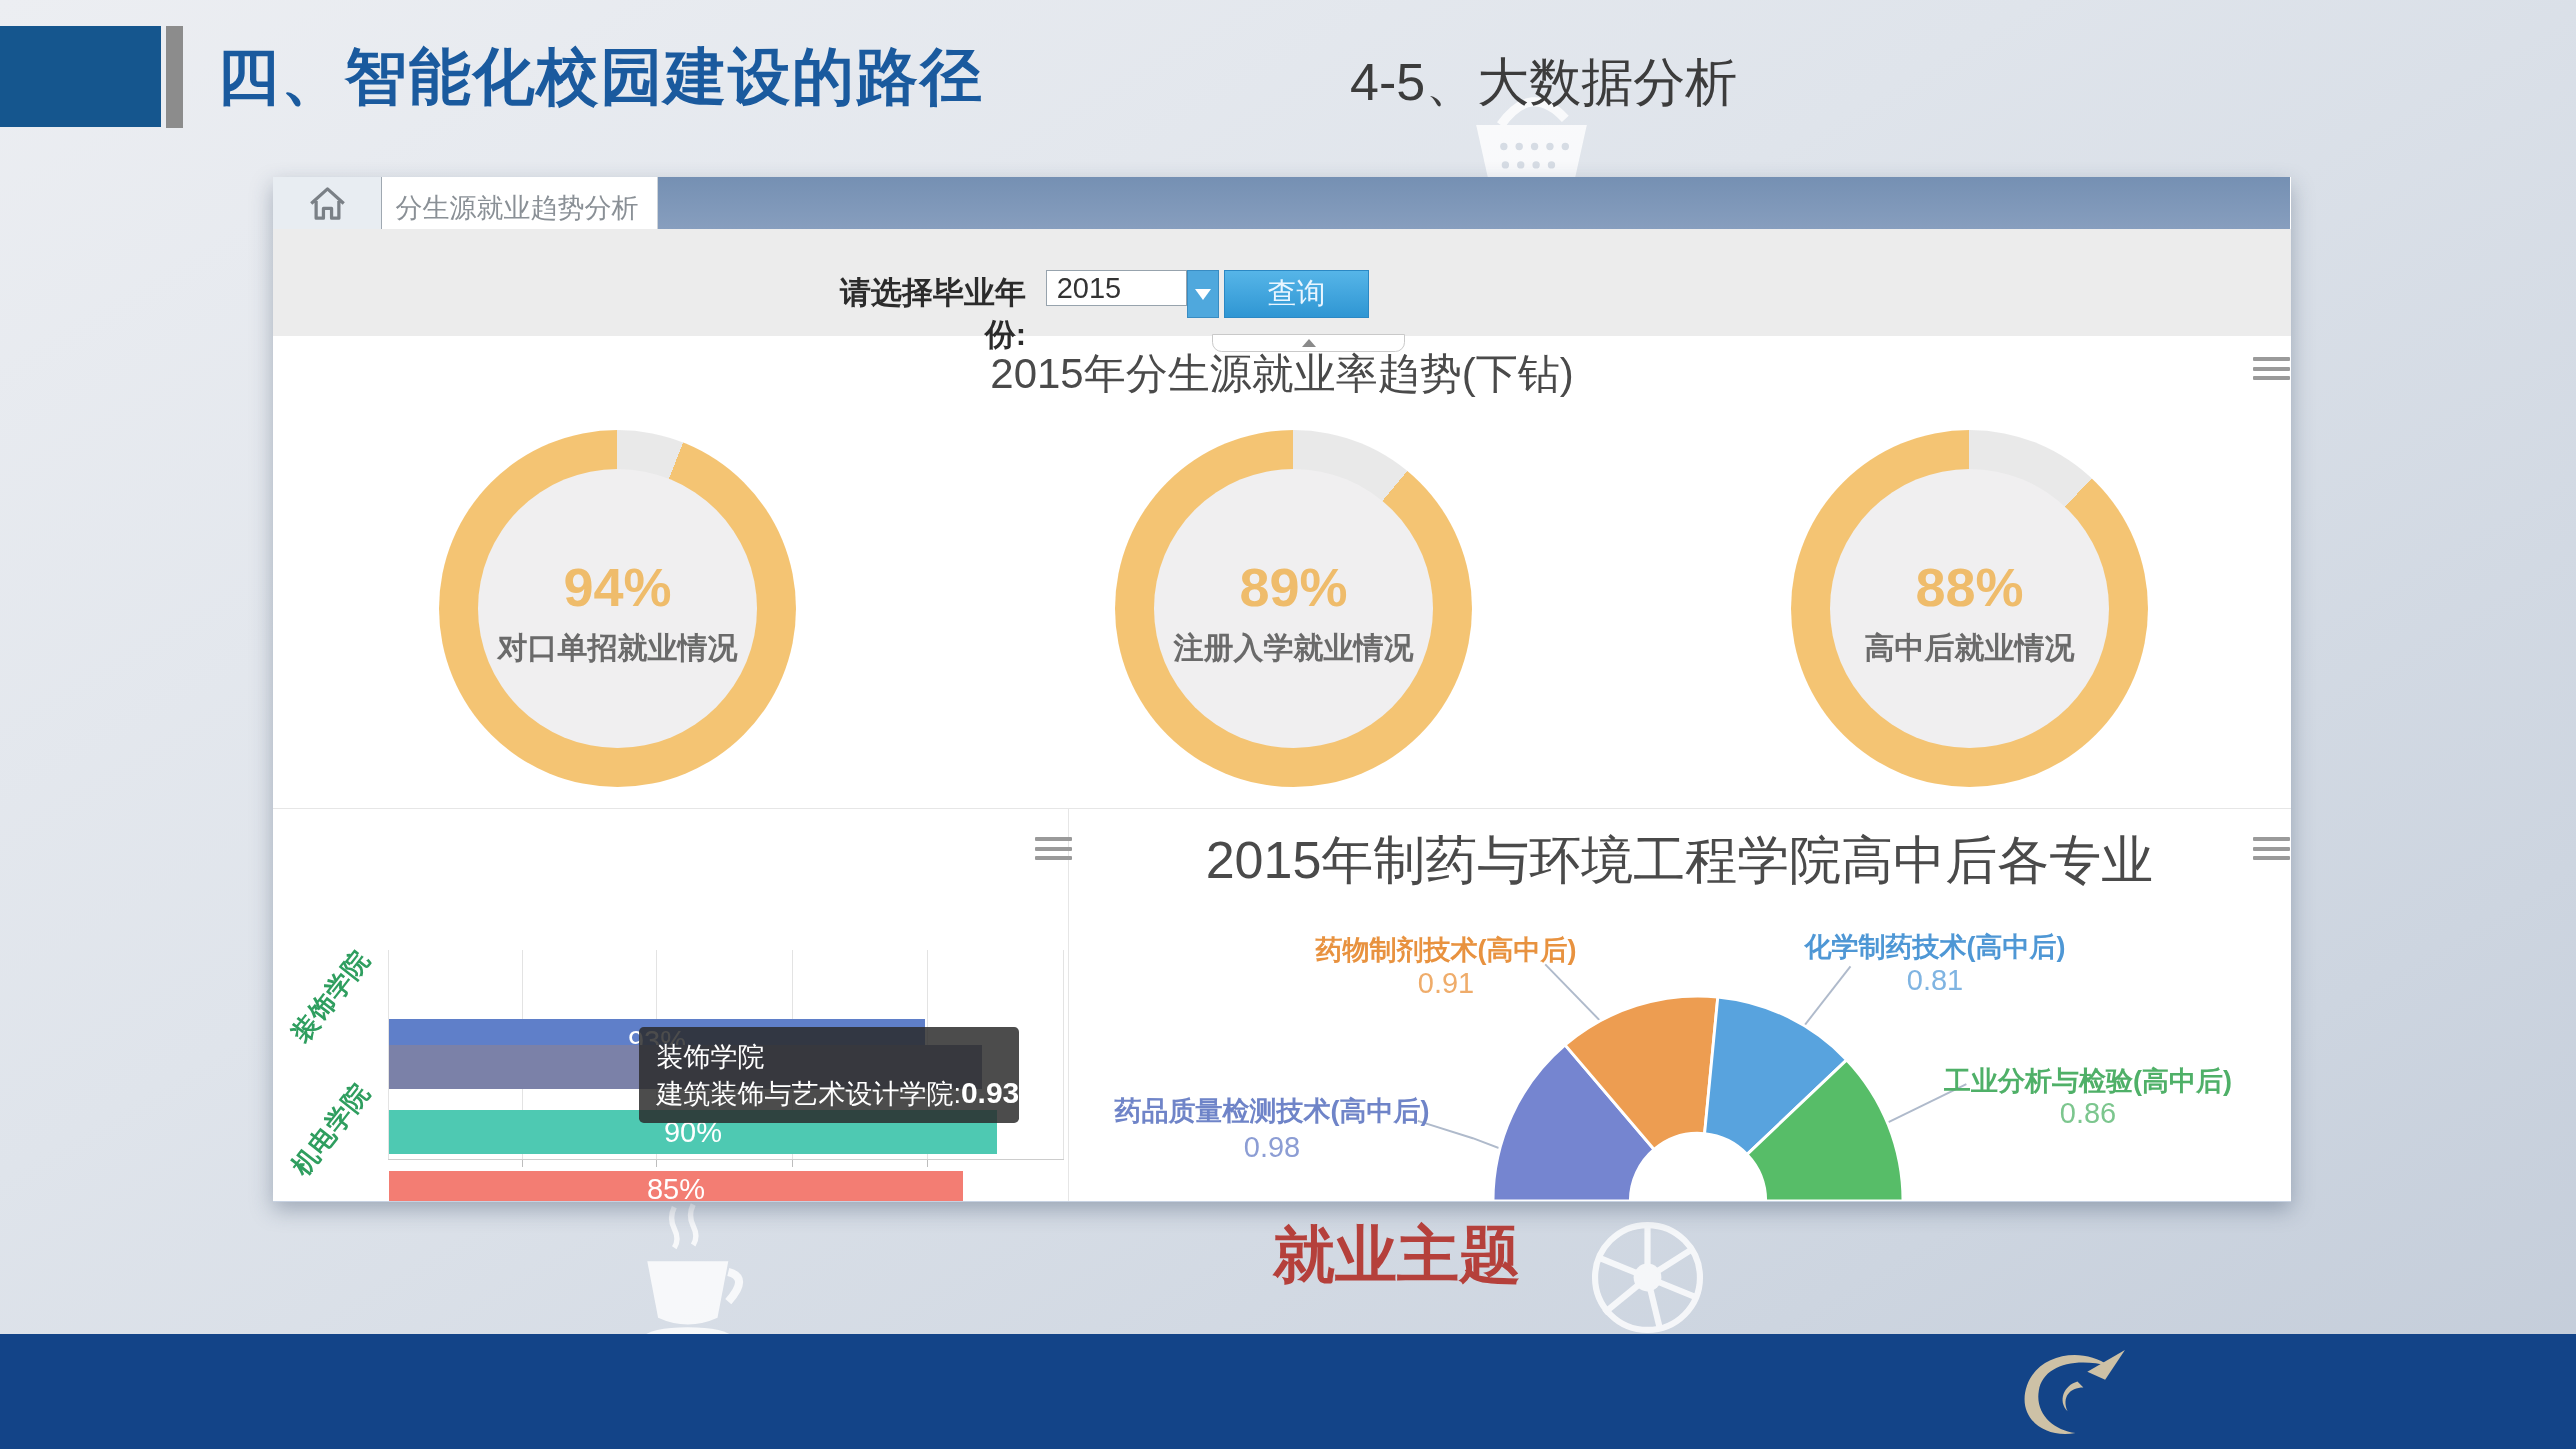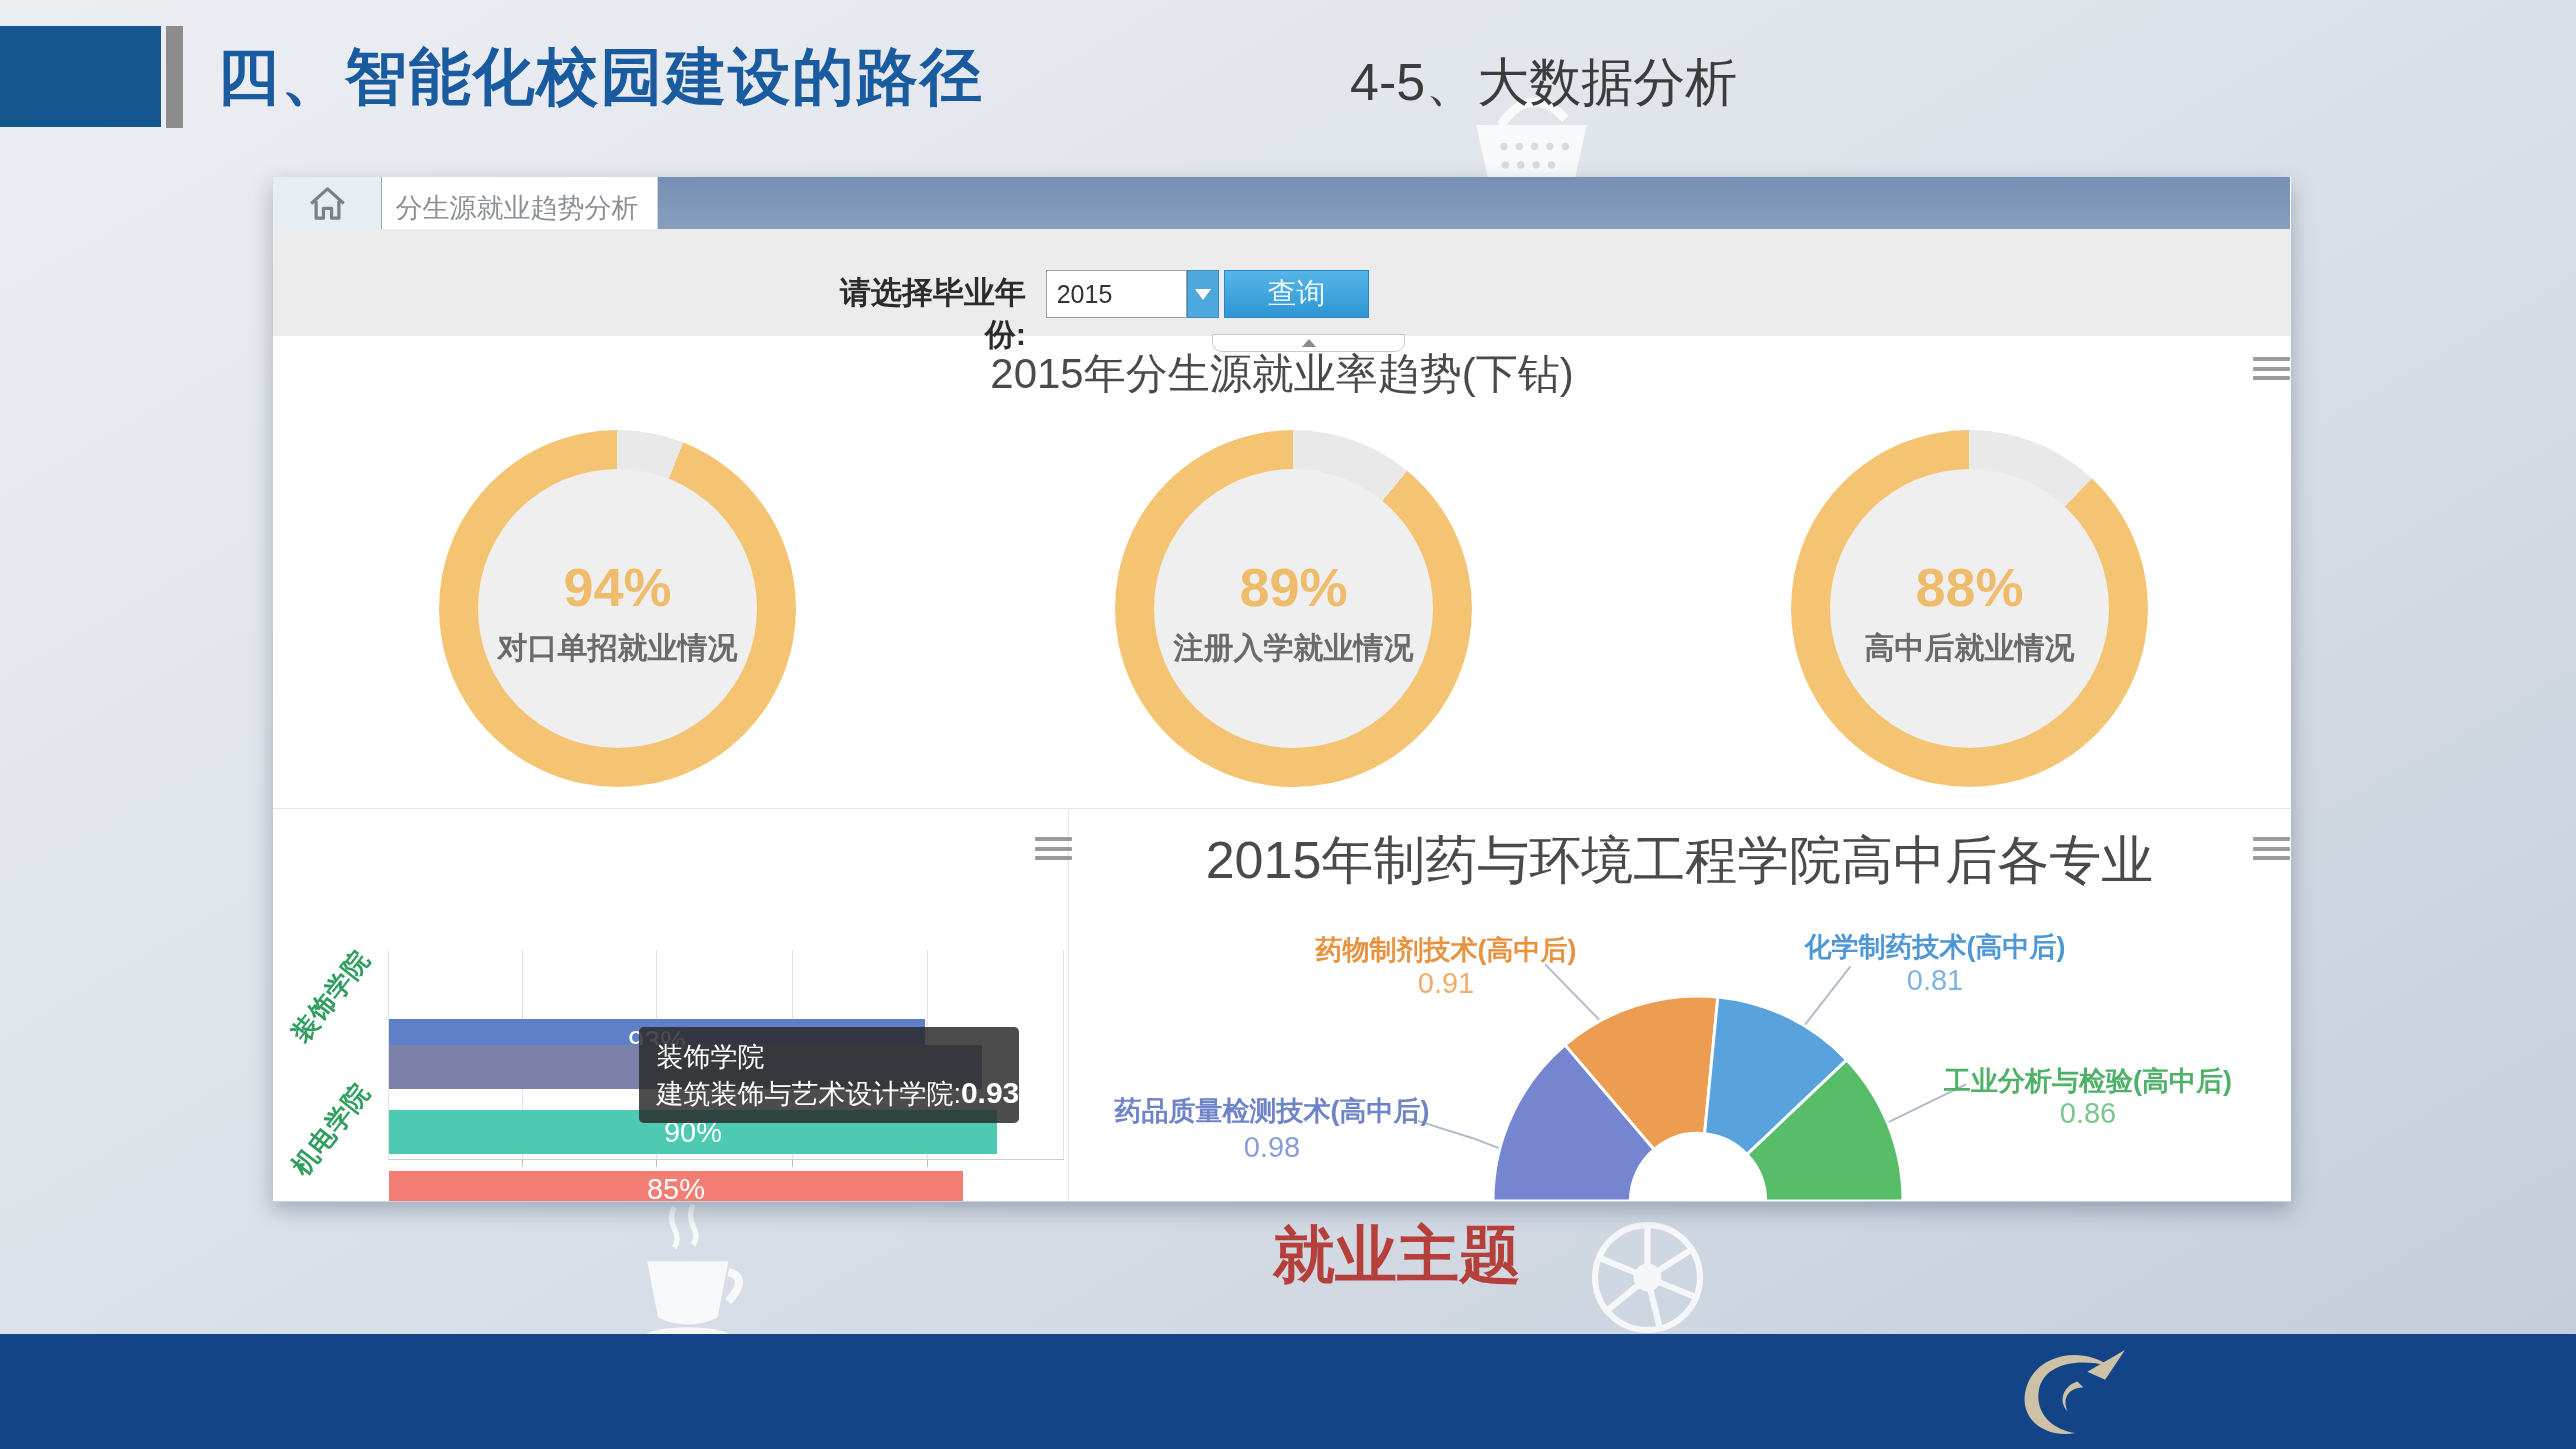--- a/index.html
+++ b/index.html
@@ -17,22 +17,22 @@
   
   .dashboard{left:273px;top:177px;width:2018px;height:1024px;background:#fff;overflow:hidden;
     box-shadow:0 7.7px 21px rgba(40,60,90,.35);border-bottom:1.9px solid #c7d2e2;}
   .tab-home{left:0;top:0;width:108px;height:52px;background:#E8EDF2;border-right:1px solid #d4dae0;
     display:flex;align-items:center;justify-content:center;}
   .tab-item{left:108px;top:0;width:277px;height:61px;background:#fff;border-left:1.9px solid #9fa8b1;border-right:1px solid #cfd4d9;
     display:flex;align-items:center;padding-left:13.5px;box-sizing:border-box;font-size:27px;color:#8A9096;}
   .tab-fill{left:385px;top:0;width:1632px;height:52px;background:linear-gradient(#7590B3,#879EBE);}
   .filter-row{left:0;top:52px;width:2018px;height:107px;background:#ECECEC;}
   .filter-label{left:526px;top:95px;width:227px;text-align:right;font-size:31px;font-weight:bold;color:#2B2B2B;}
-  .year-input{left:773px;top:93px;width:141px;height:48px;border:1px solid #97A3AD;background:#fff;
-    font-size:25px;color:#333;padding:0 0 0 9.7px;box-sizing:border-box;font-family:"Liberation Sans",sans-serif;}
+  .year-input{left:773px;top:93px;width:141px;height:36px;border:1px solid #97A3AD;background:#fff;
+    font-size:29px;color:#333;padding:0 0 0 9.7px;box-sizing:border-box;font-family:"Liberation Sans",sans-serif;}
   .caret-btn{left:914px;top:93px;width:32px;height:48px;background:#4FA8DD;border:1px solid #398CC2;box-sizing:border-box;
     display:flex;align-items:center;justify-content:center;cursor:pointer;}
   .caret-tri{width:0;height:0;border-left:8.7px solid transparent;border-right:8.7px solid transparent;border-top:11.6px solid #fff;}
   .query-btn{left:951px;top:93px;width:145px;height:48px;background:linear-gradient(#56B5E8,#2F96D3);
     border:1px solid #2B88C4;box-sizing:border-box;color:#EAF6FF;font-size:29px;display:flex;align-items:center;justify-content:center;cursor:pointer;}
   .collapse-pill{left:939px;top:157px;width:191px;height:15.5px;background:#fff;border:1px solid #c9c9c9;
     border-radius:0 0 9.7px 9.7px;display:flex;align-items:center;justify-content:center;}
   .pill-tri{width:0;height:0;border-left:7.7px solid transparent;border-right:7.7px solid transparent;border-bottom:8.7px solid #8a8a8a;}
   .chart-title{font-size:42px;color:#4A4A4A;font-weight:500;text-align:center;white-space:nowrap;}
   .title-top{left:0;top:169px;width:2018px;}

